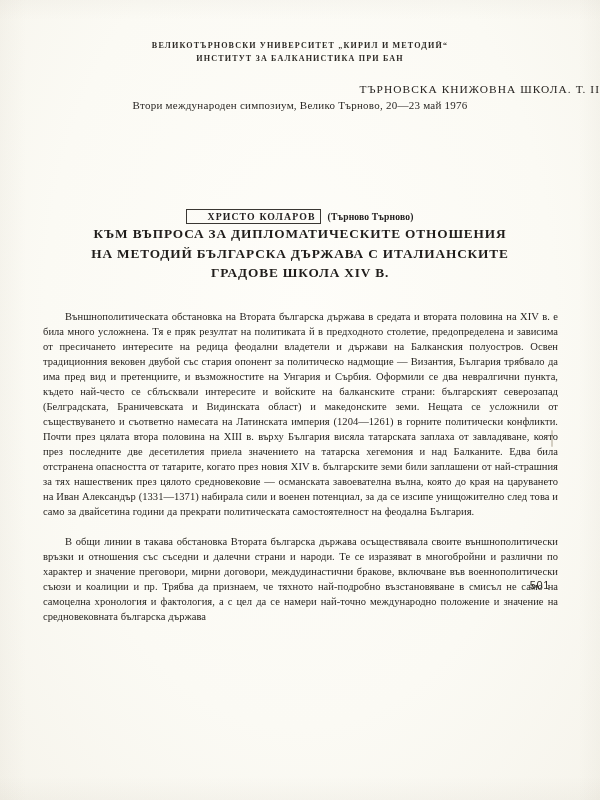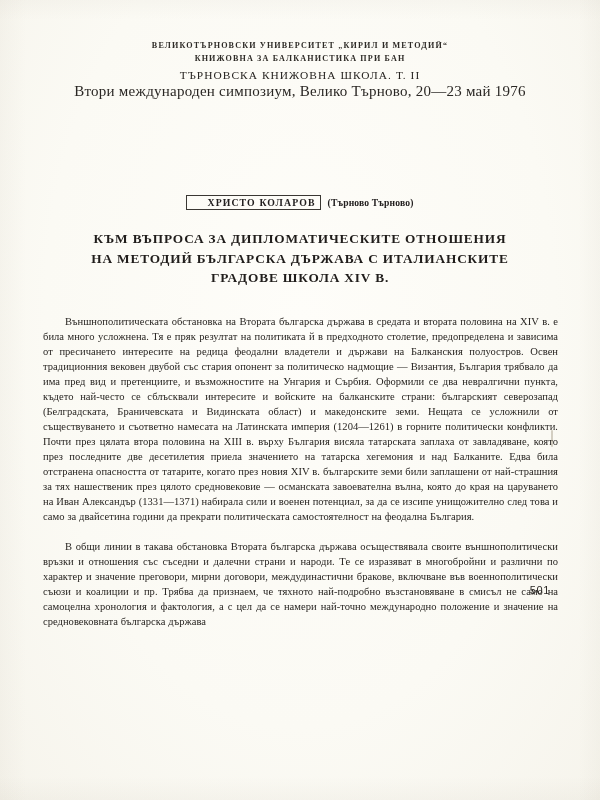--- a/index.html
+++ b/index.html
@@ -53,25 +53,26 @@
     font-weight: bold;
     color: #2e2b27;
     line-height: 13px;
     white-space: nowrap;
   }
   .mast-line3 {
     font-size: 11.4px;
     letter-spacing: 1.05px;
     color: #262320;
     line-height: 18px;
-    margin-top: 1px;
+    margin-top: 15px;
     white-space: nowrap;
+    text-align: right;
   }
   .mast-line4 {
-    font-size: 15px;
+    font-size: 11px;
     letter-spacing: 0.25px;
     color: #2a2724;
     line-height: 15px;
     margin-top: 0px;
     white-space: nowrap;
   }
 
   
   .author-row {
     text-align: center;
@@ -92,21 +93,20 @@
     display: inline-block;
     margin-left: 7px;
     font-size: 9.6px;
     letter-spacing: 0.15px;
     vertical-align: middle;
     font-weight: bold;
   }
 
   .article-title {
     text-align: center;
-    margin-top: 19px;
     font-size: 13.3px;
     font-weight: bold;
     letter-spacing: 0.85px;
     line-height: 19.5px;
     color: #201d1b;
     padding: 0 38px;
   }
   .article-title .tl {
     display: block;
     white-space: nowrap;
@@ -157,21 +157,21 @@
 </style>
 </head>
 <body>
 
 <div class="page"></div>
 
 <div class="content">
 
   <div class="masthead">
     <div class="mast-line1">ВЕЛИКОТЪРНОВСКИ УНИВЕРСИТЕТ „КИРИЛ И МЕТОДИЙ“</div>
-    <div class="mast-line2">КНИЖОВНА ЗА БАЛКАНИСТИКА ПРИ БАН</div>
+    <div class="mast-line2">ИНСТИТУТ ЗА БАЛКАНИСТИКА ПРИ БАН</div>
     <div class="mast-line3">ТЪРНОВСКА КНИЖОВНА ШКОЛА. Т. II</div>
     <div class="mast-line4">Втори международен симпозиум, Велико Търново, 20—23 май 1976</div>
   </div>
 
   <div class="author-row">
     <span class="author-name">ХРИСТО КОЛАРОВ</span><span class="author-place">(Търново Търново)</span>
   </div>
 
   <div class="article-title">
     <span class="tl">КЪМ ВЪПРОСА ЗА ДИПЛОМАТИЧЕСКИТЕ ОТНОШЕНИЯ</span>

